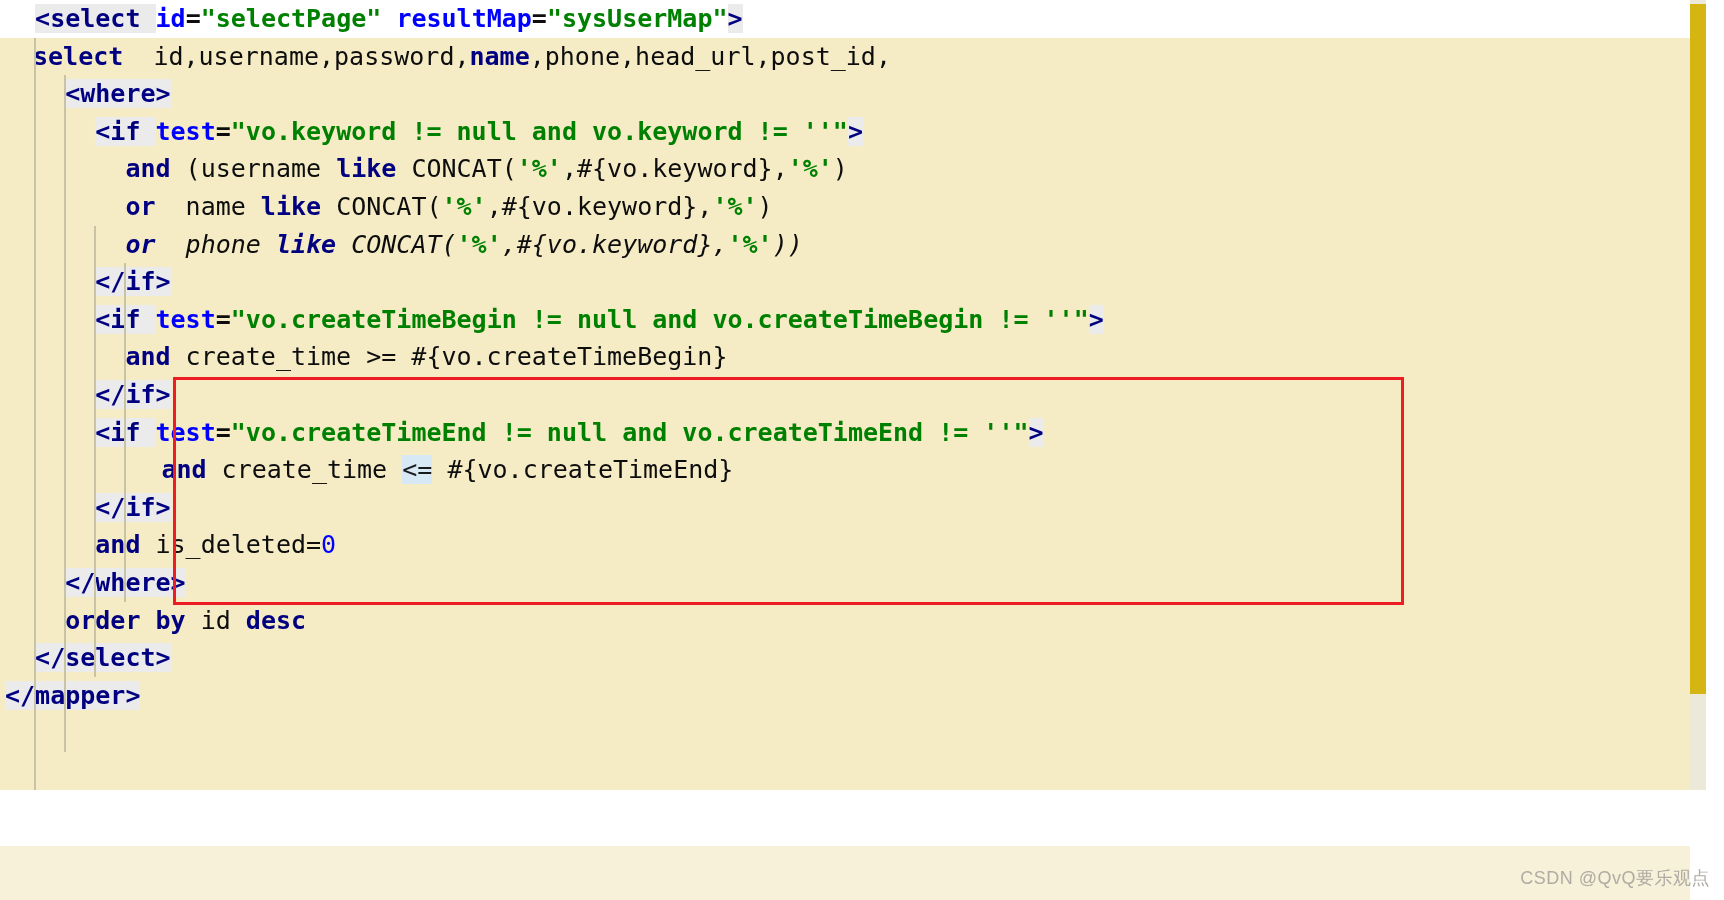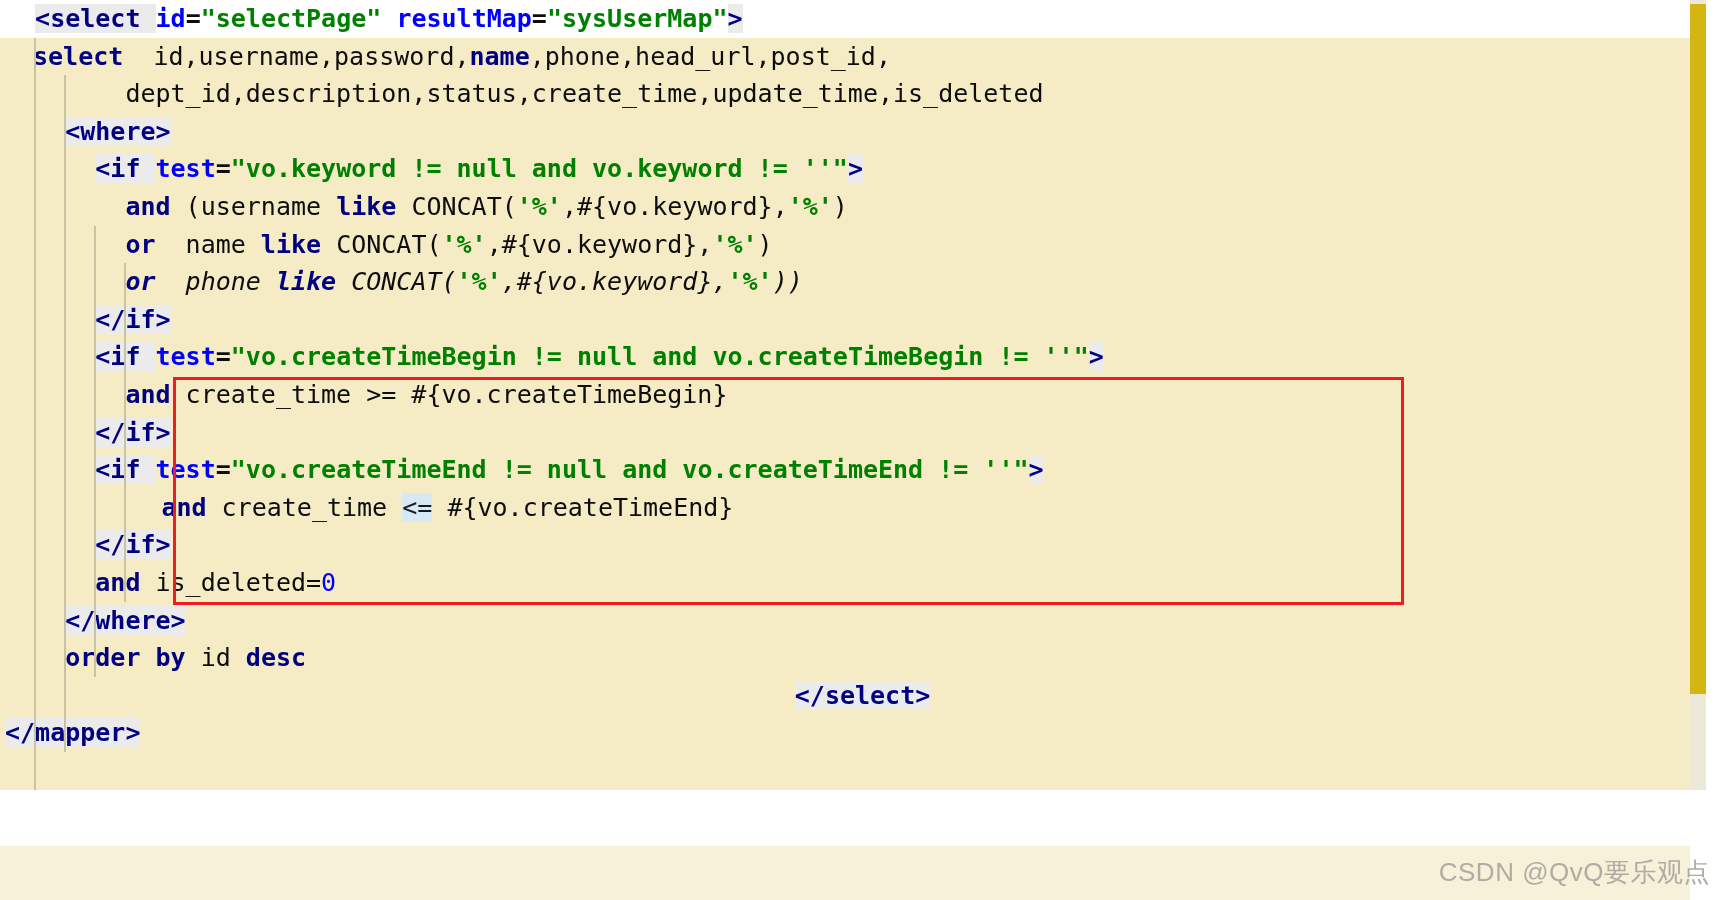--- a/index.html
+++ b/index.html
@@ -71,49 +71,48 @@
   
   #bottom{
     position:absolute;left:0;top:790px;width:1724px;height:110px;background:#ffffff;
   }
   #bottom-band{
     position:absolute;left:0;top:56px;width:1690px;height:54px;background:#f7f1da;
   }
   #watermark{
     position:absolute;right:14px;bottom:10px;
     font-family:"Liberation Sans",sans-serif;
-    font-size:26px;color:#b0aca3;letter-spacing:.5px;white-space:nowrap;
+    font-size:18px;color:#b0aca3;letter-spacing:.5px;white-space:nowrap;
   }
 </style>
 </head>
 <body>
 
 <div id="app">
 
   <div id="editor" style="background: rgb(245, 236, 198);">
     <div id="line-area">
         <div class="ln first" style="padding-left: 35.1px; background: rgb(255, 255, 255);"><span class="tag">&lt;select </span><span class="attr">id</span><span class="eq">=</span><span class="str">"selectPage"</span><span class="plain"> </span><span class="attr">resultMap</span><span class="eq">=</span><span class="str">"sysUserMap"</span><span class="tag">&gt;</span></div>
         <div class="ln" style="padding-left: 33px;"><span class="kw">select</span><span class="plain">  id,username,password,</span><span class="kw">name</span><span class="plain">,phone,head_url,post_id,</span></div>
-        <div class="ln" style="padding-left: 125.4px;"><span class="plain">dept_id,description,status,create_time,update_time,is_deleted</span></div>
         <div class="ln" style="padding-left: 65.2px;"><span class="tag">&lt;where&gt;</span></div>
         <div class="ln" style="padding-left: 95.3px;"><span class="tag">&lt;if </span><span class="attr">test</span><span class="eq">=</span><span class="str">"vo.keyword != null and vo.keyword != ''"</span><span class="tag">&gt;</span></div>
         <div class="ln" style="padding-left: 125.4px;"><span class="kw">and</span><span class="plain"> (username </span><span class="kw">like</span><span class="plain"> CONCAT(</span><span class="str">'%'</span><span class="plain">,#{vo.keyword},</span><span class="str">'%'</span><span class="plain">)</span></div>
         <div class="ln" style="padding-left: 125.4px;"><span class="kw">or</span><span class="plain">  name </span><span class="kw">like</span><span class="plain"> CONCAT(</span><span class="str">'%'</span><span class="plain">,#{vo.keyword},</span><span class="str">'%'</span><span class="plain">)</span></div>
         <div class="ln" style="padding-left: 125.4px; font-style: italic;"><span class="kw">or</span><span class="plain">  phone </span><span class="kw">like</span><span class="plain"> CONCAT(</span><span class="str">'%'</span><span class="plain">,#{vo.keyword},</span><span class="str">'%'</span><span class="plain">))</span></div>
         <div class="ln" style="padding-left: 95.3px;"><span class="tag">&lt;/if&gt;</span></div>
         <div class="ln" style="padding-left: 95.3px;"><span class="tag">&lt;if </span><span class="attr">test</span><span class="eq">=</span><span class="str">"vo.createTimeBegin != null and vo.createTimeBegin != ''"</span><span class="tag">&gt;</span></div>
         <div class="ln" style="padding-left: 125.4px;"><span class="kw">and</span><span class="plain"> create_time &gt;= #{vo.createTimeBegin}</span></div>
         <div class="ln" style="padding-left: 95.3px;"><span class="tag">&lt;/if&gt;</span></div>
         <div class="ln" style="padding-left: 95.3px;"><span class="tag">&lt;if </span><span class="attr">test</span><span class="eq">=</span><span class="str">"vo.createTimeEnd != null and vo.createTimeEnd != ''"</span><span class="tag">&gt;</span></div>
         <div class="ln" style="padding-left: 125.4px; margin-left: 36px;"><span class="kw">and</span><span class="plain"> create_time </span><span class="selbg">&lt;=</span><span class="plain"> #{vo.createTimeEnd}</span></div>
         <div class="ln" style="padding-left: 95.3px;"><span class="tag">&lt;/if&gt;</span></div>
         <div class="ln" style="padding-left: 95.3px;"><span class="kw">and</span><span class="plain"> is_deleted=</span><span class="num">0</span></div>
         <div class="ln" style="padding-left: 65.2px;"><span class="tag">&lt;/where&gt;</span></div>
         <div class="ln" style="padding-left: 65.2px;"><span class="kw">order</span><span class="plain"> </span><span class="kw">by</span><span class="plain"> id </span><span class="kw">desc</span></div>
-        <div class="ln" style="padding-left: 35.1px; text-align: center;"><span class="tag">&lt;/select&gt;</span></div>
+        <div class="ln" style="padding-left: 35.1px;"><span class="tag">&lt;/select&gt;</span></div>
         <div class="ln" style="padding-left: 5px;"><span class="tag">&lt;/mapper&gt;</span></div>
       </div>
     <div id="redbox" style="left: 173px; top: 377px; width: 1231px; height: 227.6px; border-color: rgb(238, 29, 35);"></div>
   <div class="guide" style="left: 34.1px; top: 37.6px; height: 752px; background: rgb(201, 195, 166);"></div>
       <div class="guide" style="left: 64.2px; top: 75.2px; height: 676.8px; background: rgb(201, 195, 166);"></div>
       <div class="guide" style="left: 94.3px; top: 225.6px; height: 451.2px; background: rgb(201, 195, 166);"></div>
       <div class="guide" style="left: 124.4px; top: 263.2px; height: 338.4px; background: rgb(201, 195, 166);"></div>
     </div>
 
   <div id="right-gray"></div>

